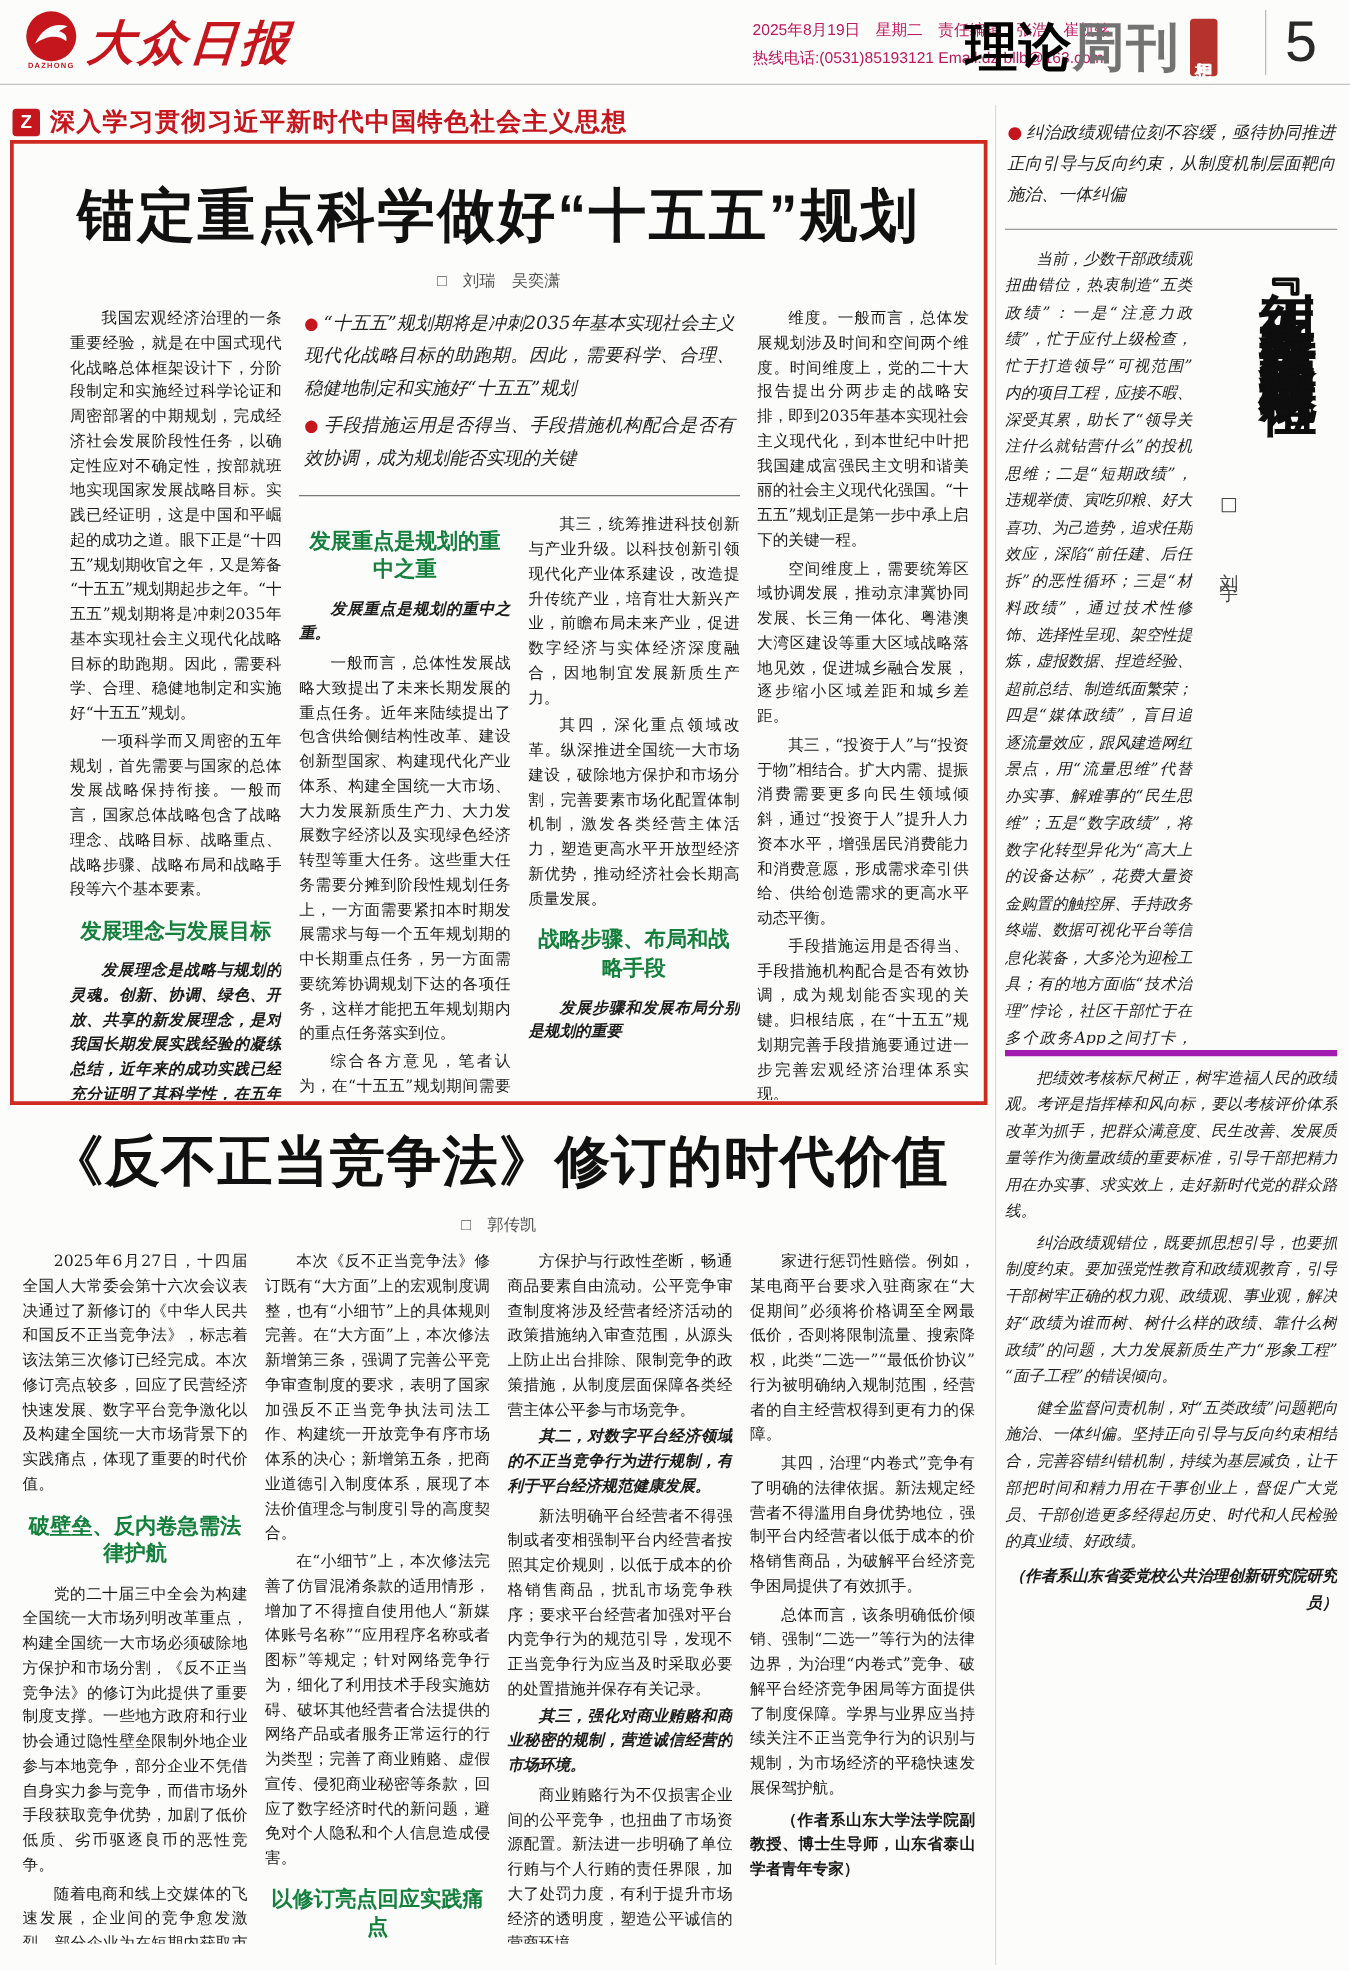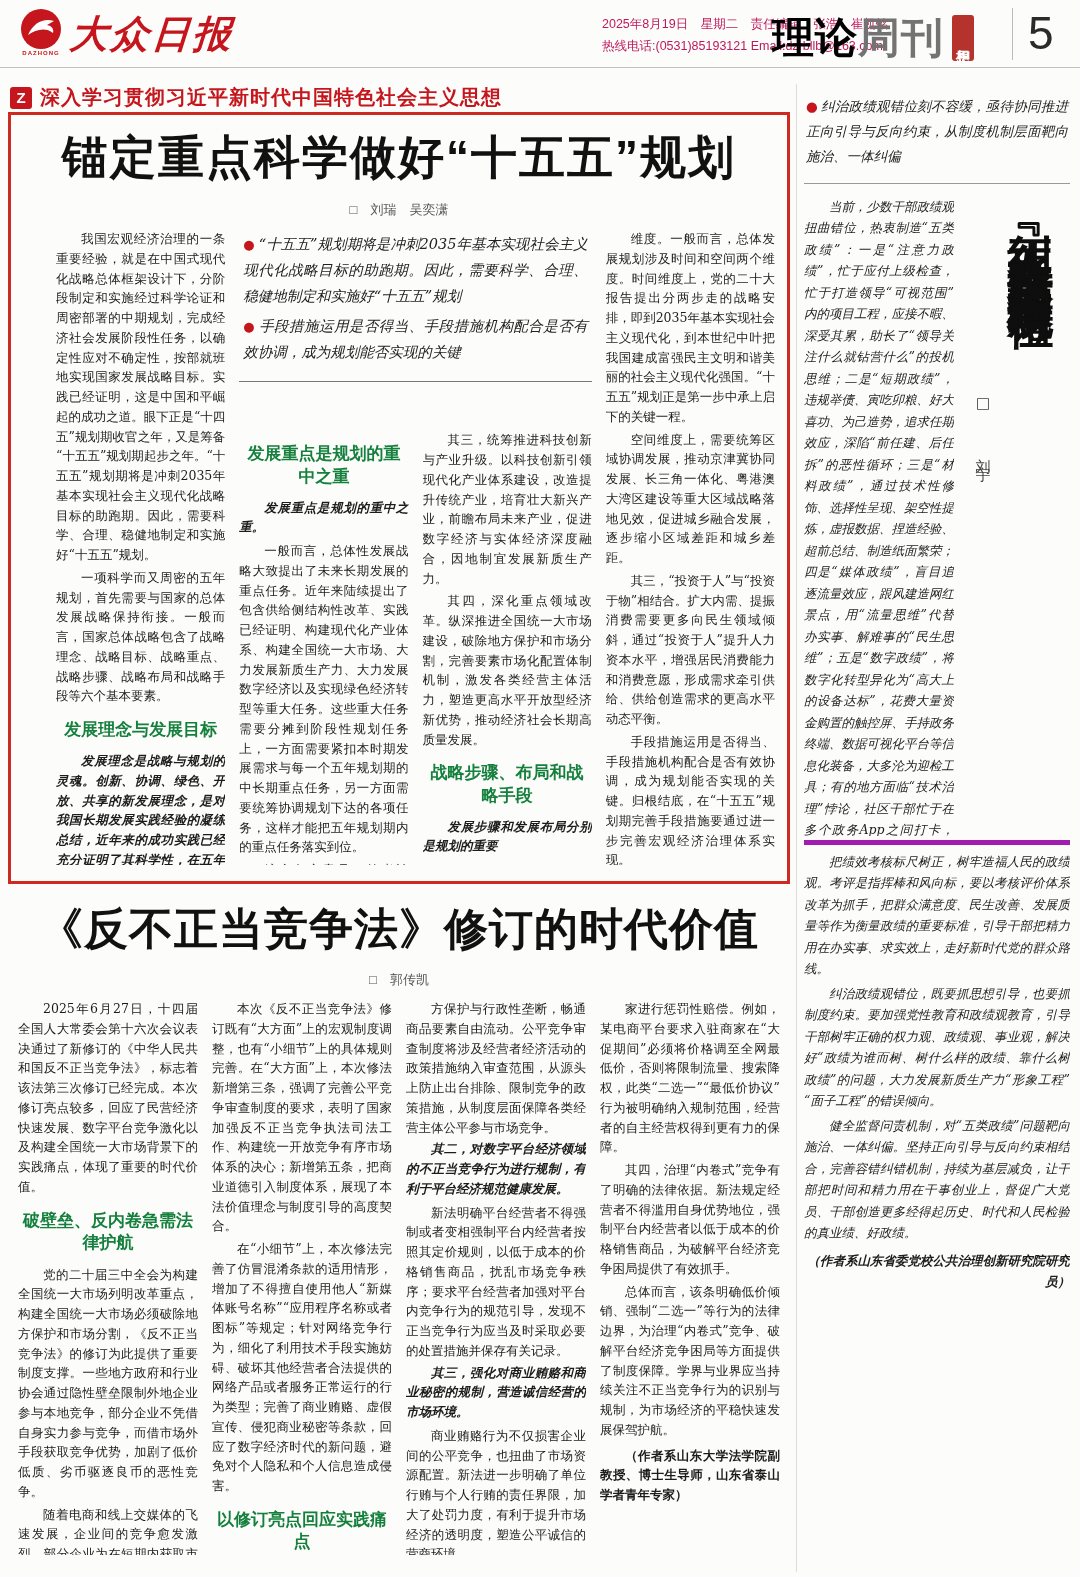--- a/index.html
+++ b/index.html
@@ -22,28 +22,28 @@
   .seal { margin-left:8px; width:22px; height:46px; background:#b5332c; border-radius:3px; color:#fff; font-size:15px; line-height:1.35;
           display:flex; align-items:center; justify-content:center; writing-mode:vertical-rl; text-orientation:upright; font-weight:bold; }
   .hdr-divider { position:absolute; left:1012px; top:8px; width:1px; height:52px; background:#bbb; }
   .pageno { position:absolute; left:1028px; top:6px; font-family:"Liberation Sans",sans-serif; font-size:46px; font-weight:400; color:#2a2a2a; }
   
   #banner { position:absolute; left:10px; top:84px; display:flex; align-items:center; gap:8px; }
   .banner-logo { width:22px; height:22px; background:#c4161c; border-radius:3px; color:#fff; font-family:"Liberation Sans",sans-serif;
                  font-weight:900; font-size:15px; display:flex; align-items:center; justify-content:center; }
   .banner-text { font-family:"Liberation Sans",sans-serif; font-weight:900; font-size:20px; color:#c4161c; letter-spacing:1px; }
   
-  #main-box { position:absolute; left:8px; top:112px; width:782px; height:772px; border:3px solid #cf2a21; background:#fcfcfa; padding:8px 12px; overflow:hidden; }
+  #main-box { position:absolute; left:8px; top:112px; width:782px; height:772px; border:3px solid #cf2a21; background:#fcfcfa; padding:23px 12px; overflow:hidden; }
   .art-title { font-family:"Liberation Sans",sans-serif; font-weight:900; text-align:center; color:#111; }
   #main-box .art-title { font-size:46px; letter-spacing:2px; margin-top:4px; }
   .art-byline { text-align:center; font-size:13px; color:#555; margin:12px 0 10px; font-family:"Liberation Sans",sans-serif; }
   .cols { display:flex; gap:14px; overflow:hidden; }
   #main-box .cols { height:636px;margin-left:33px; }
   .col { flex:1; overflow:hidden; }
-  .mid { flex:2.08; display:flex; flex-direction:column; overflow:hidden;gap:36px; }
+  .mid { flex:2.08; display:flex; flex-direction:column; overflow:hidden; }
   .bullets { font-style:italic; font-size:14.5px; line-height:1.8; color:#222; padding:2px 4px 12px; border-bottom:1px solid #777; margin-bottom:12px; }
   .bullet-row { text-align:justify; margin-bottom:4px; }
   .bullet-row .dot { color:#c4161c; font-style:normal; margin-right:4px; font-size:13px; }
   .midcols { display:flex; gap:14px; flex:1; overflow:hidden; }
   
   .blk { font-size:12.5px; line-height:1.58; text-align:justify; }
   .blk.p { text-indent:2em; margin-bottom:3px; }
   .blk.bold { text-indent:2em; margin-bottom:3px; font-weight:bold; font-style:italic;font-family:Liberation Serif, serif; }
   .blk.subhead { font-family:"Liberation Sans",sans-serif; font-weight:900; font-size:17px; text-align:center; text-indent:0;
                  margin:13px 0 11px; color:#15803d; line-height:1.3; }
@@ -114,21 +114,21 @@
         </div>
       <div class="mid">
         <div class="bullets">
             <div class="bullet-row"><span class="dot">●</span>“十五五”规划期将是冲刺2035年基本实现社会主义现代化战略目标的助跑期。因此，需要科学、合理、稳健地制定和实施好“十五五”规划</div>
             <div class="bullet-row"><span class="dot">●</span>手段措施运用是否得当、手段措施机构配合是否有效协调，成为规划能否实现的关键</div>
           </div>
         <div class="midcols">
           <div class="col">
               <div class="blk subhead">发展重点是规划的重中之重</div>
               <div class="blk bold">发展重点是规划的重中之重。</div>
-              <div class="blk p">一般而言，总体性发展战略大致提出了未来长期发展的重点任务。近年来陆续提出了包含供给侧结构性改革、实践已经证明、构建现代化产业体系、构建全国统一大市场、大力发展新质生产力、大力发展数字经济以及实现绿色经济转型等重大任务。这些重大任务需要分摊到阶段性规划任务上，一方面需要紧扣本时期发展需求与每一个五年规划期的中长期重点任务，另一方面需要统筹协调规划下达的各项任务，这样才能把五年规划期内的重点任务落实到位。</div>
+              <div class="blk p">一般而言，总体性发展战略大致提出了未来长期发展的重点任务。近年来陆续提出了包含供给侧结构性改革、建设创新型国家、构建现代化产业体系、构建全国统一大市场、大力发展新质生产力、大力发展数字经济以及实现绿色经济转型等重大任务。这些重大任务需要分摊到阶段性规划任务上，一方面需要紧扣本时期发展需求与每一个五年规划期的中长期重点任务，另一方面需要统筹协调规划下达的各项任务，这样才能把五年规划期内的重点任务落实到位。</div>
               <div class="blk p">综合各方意见，笔者认为，在“十五五”规划期间需要突出且不限于以下重点内容：其一，扩大内需，提振消费。在消费、投资、出口需求中，消费需求具有较强的稳定性，消费习惯具有黏性，不易产生大幅度波动。消费需求的变动能引致供给结构、产业结构调整，消费需求的多样化和结构升级能为经济持续增长提供动能。当前消费不足是制约我国经济增长的突出问题。</div>
             </div>
           <div class="col">
               <div class="blk p">其三，统筹推进科技创新与产业升级。以科技创新引领现代化产业体系建设，改造提升传统产业，培育壮大新兴产业，前瞻布局未来产业，促进数字经济与实体经济深度融合，因地制宜发展新质生产力。</div>
               <div class="blk p">其四，深化重点领域改革。纵深推进全国统一大市场建设，破除地方保护和市场分割，完善要素市场化配置体制机制，激发各类经营主体活力，塑造更高水平开放型经济新优势，推动经济社会长期高质量发展。</div>
               <div class="blk subhead">战略步骤、布局和战略手段</div>
               <div class="blk bold">发展步骤和发展布局分别是规划的重要</div>
             </div>
         </div>
       </div>

